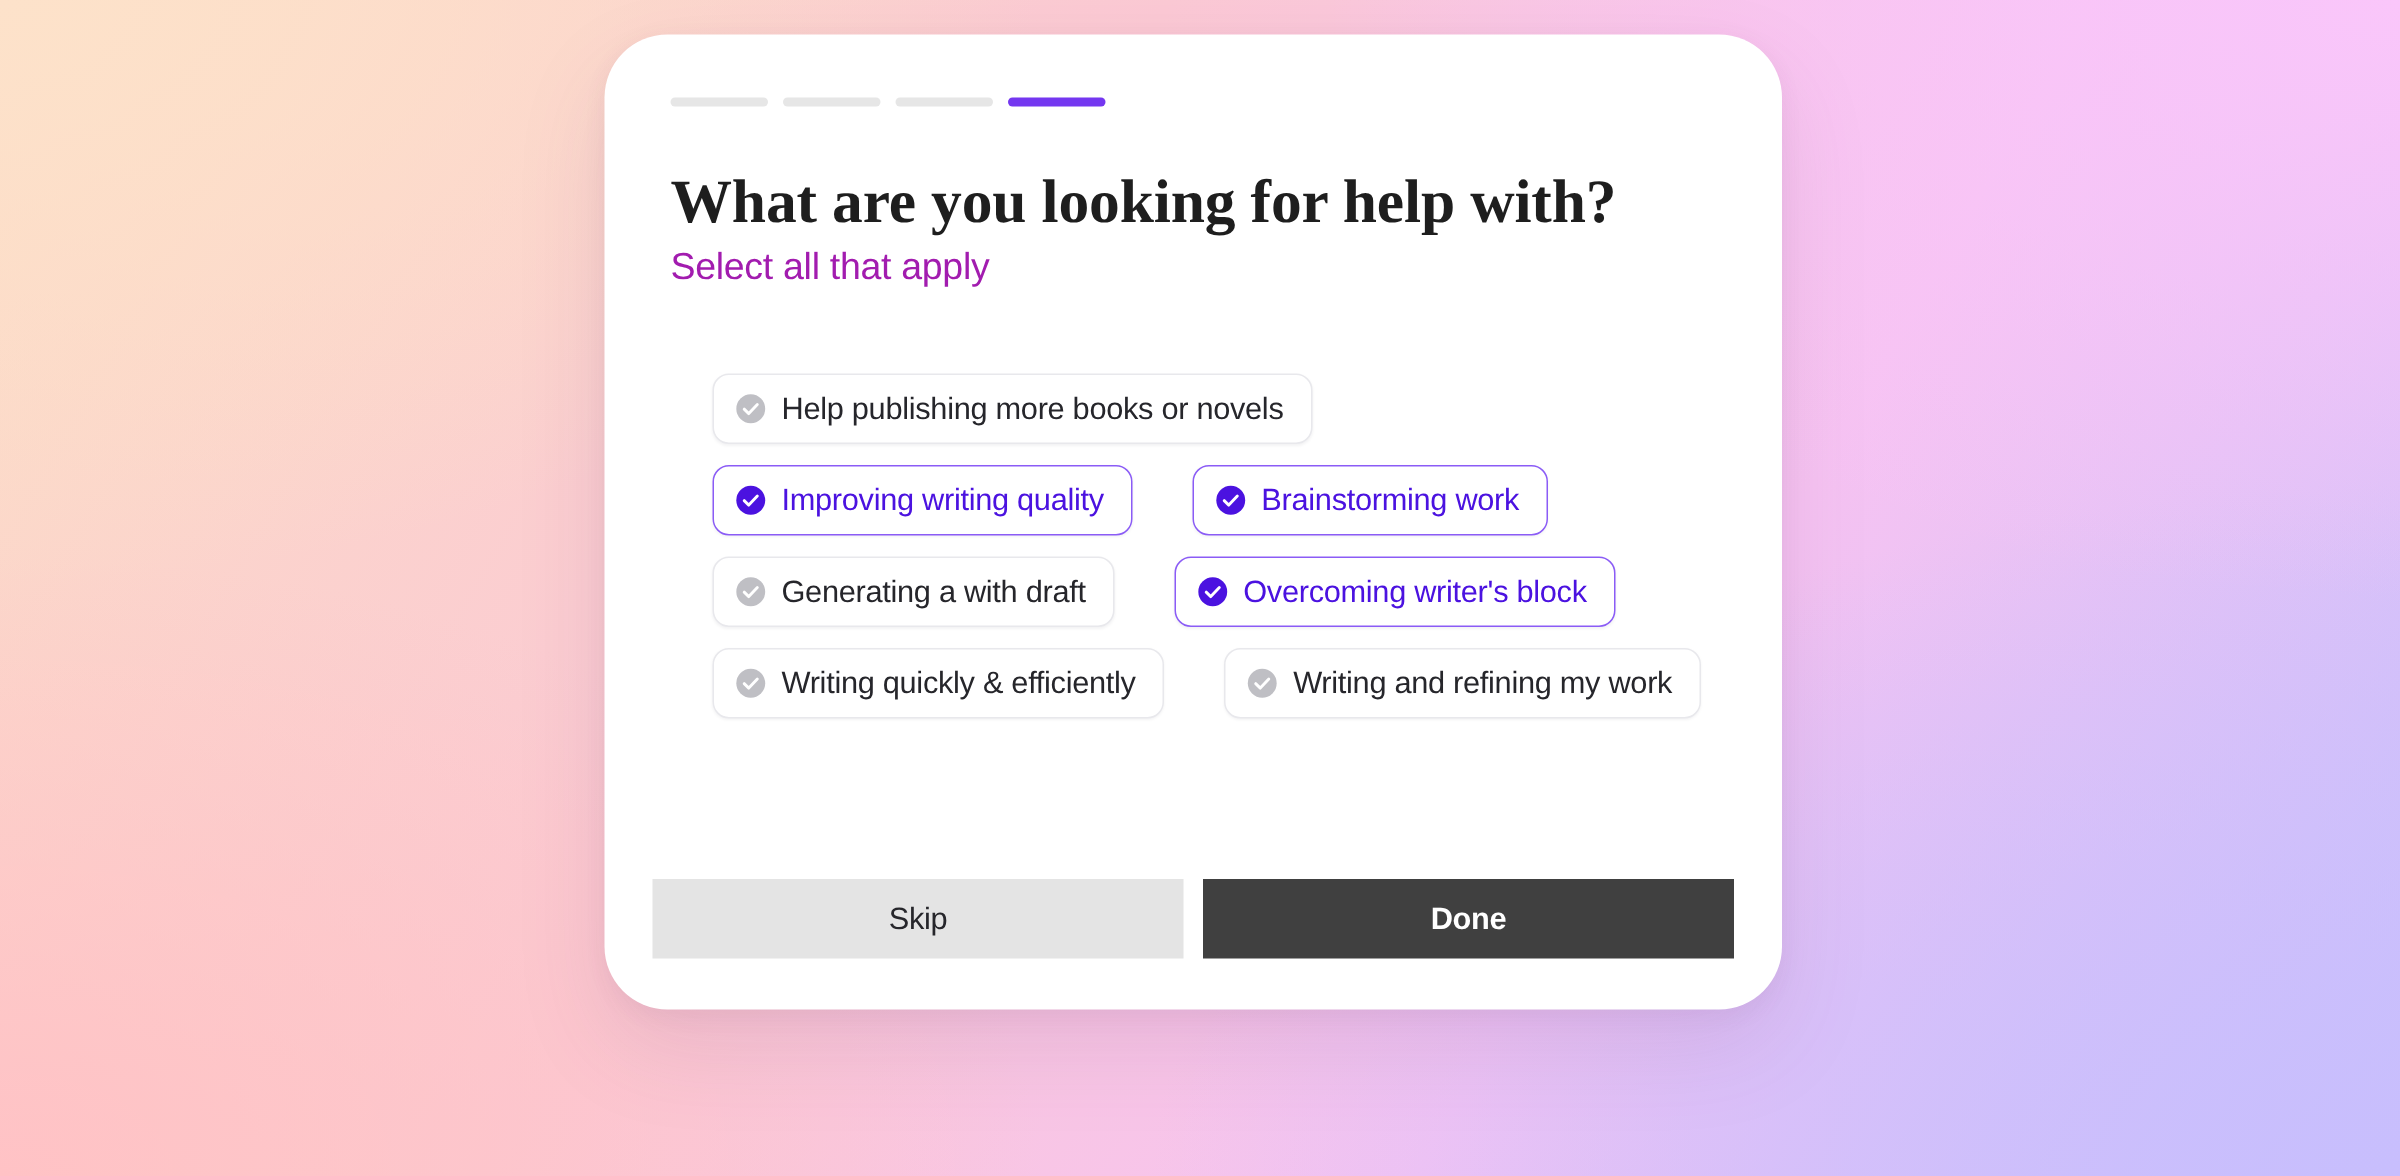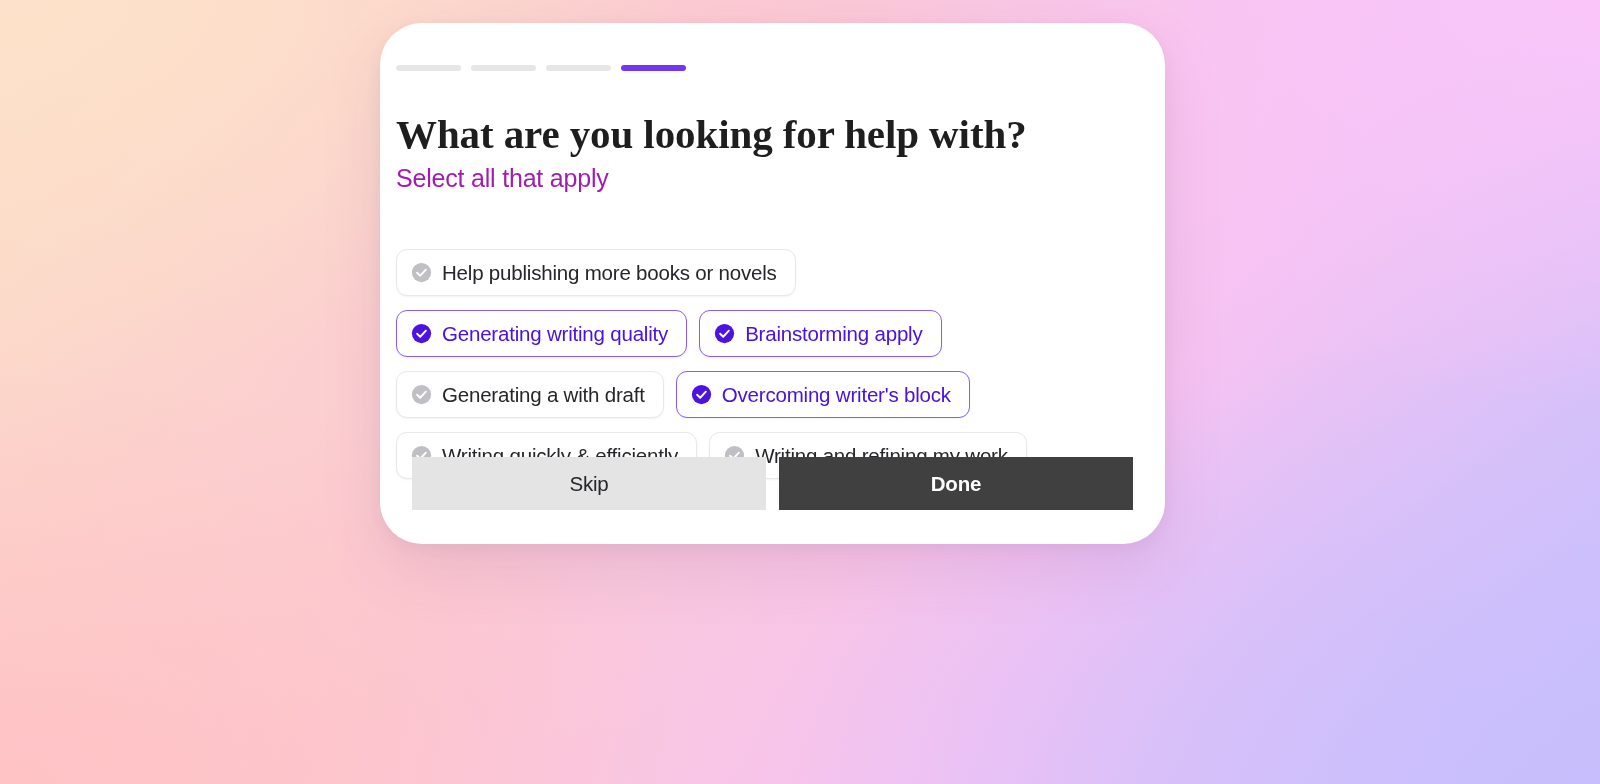--- a/index.html
+++ b/index.html
@@ -14,26 +14,26 @@
       radial-gradient(ellipse 75% 85% at 100% 0%, rgba(250,198,250,1) 0%, rgba(250,198,250,0) 60%),
       radial-gradient(ellipse 70% 85% at 0% 100%, rgba(255,194,197,1) 0%, rgba(255,194,197,0) 62%),
       radial-gradient(ellipse 80% 90% at 100% 100%, rgba(200,190,253,1) 0%, rgba(200,190,253,0) 65%),
       linear-gradient(120deg, #fcdcc6 0%, #fbc9d4 38%, #f6c3f2 68%, #c9c0fc 100%);
     position:relative;
   }
 
   
   .card {
     position:absolute;
-    left:380px; top:23px;
-    width:785px; height:521px;
+    left:403px; top:23px;
+    width:785px; height:650px;
     background:#ffffff;
     border-radius:42px;
     box-shadow:0 26px 60px rgba(120,70,120,.13), 0 4px 14px rgba(120,70,120,.07);
-    padding:42px 32px 0 16px;
+    padding:42px 32px 0 44px;
   }
 
   
   .progress { display:flex; gap:10px; margin-left:0; }
   .seg { width:65px; height:6px; border-radius:4px; background:#e6e6e6; }
   .seg.active { background:#7437f0; }
 
   
   .heading {
     font-family:"Liberation Serif", serif;
@@ -66,20 +66,21 @@
     padding:0 18px 0 14px;
     border-radius:11px;
     background:#ffffff;
     border:1.5px solid #e8e8ec;
     box-shadow:0 1px 2px rgba(20,20,40,.05);
     font-size:20.5px;
     color:#26262b;
     white-space:nowrap;
     cursor:pointer;
     letter-spacing:-0.2px;
+    margin-left:28px;
   }
   .chip.selected {
     border-color:#8b5cf6;
     color:#4b12e0;
   }
   .chip .tick { width:21px; height:21px; flex:none; display:block; }
   .chip .tick .ring { fill:#bfbfc4; }
   .chip.selected .tick .ring { fill:#4b12e0; }
   .chip .tick .mark { fill:none; stroke:#ffffff; stroke-width:2.2; stroke-linecap:round; stroke-linejoin:round; }
 
@@ -125,28 +126,28 @@
           <circle class="ring" cx="12" cy="12" r="11"></circle>
           <path class="mark" d="M7 12.3 L10.5 15.7 L17 8.8"></path>
         </svg>
         <span>Help publishing more books or novels</span>
       </div>
       <div class="chip selected">
         <svg class="tick" viewBox="0 0 24 24">
           <circle class="ring" cx="12" cy="12" r="11"></circle>
           <path class="mark" d="M7 12.3 L10.5 15.7 L17 8.8"></path>
         </svg>
-        <span>Generating writing quality</span>
+        <span>Improving writing quality</span>
       </div>
       <div class="chip selected">
         <svg class="tick" viewBox="0 0 24 24">
           <circle class="ring" cx="12" cy="12" r="11"></circle>
           <path class="mark" d="M7 12.3 L10.5 15.7 L17 8.8"></path>
         </svg>
-        <span>Brainstorming apply</span>
+        <span>Brainstorming work</span>
       </div>
       <div class="chip">
         <svg class="tick" viewBox="0 0 24 24">
           <circle class="ring" cx="12" cy="12" r="11"></circle>
           <path class="mark" d="M7 12.3 L10.5 15.7 L17 8.8"></path>
         </svg>
         <span>Generating a with draft</span>
       </div>
       <div class="chip selected">
         <svg class="tick" viewBox="0 0 24 24">

